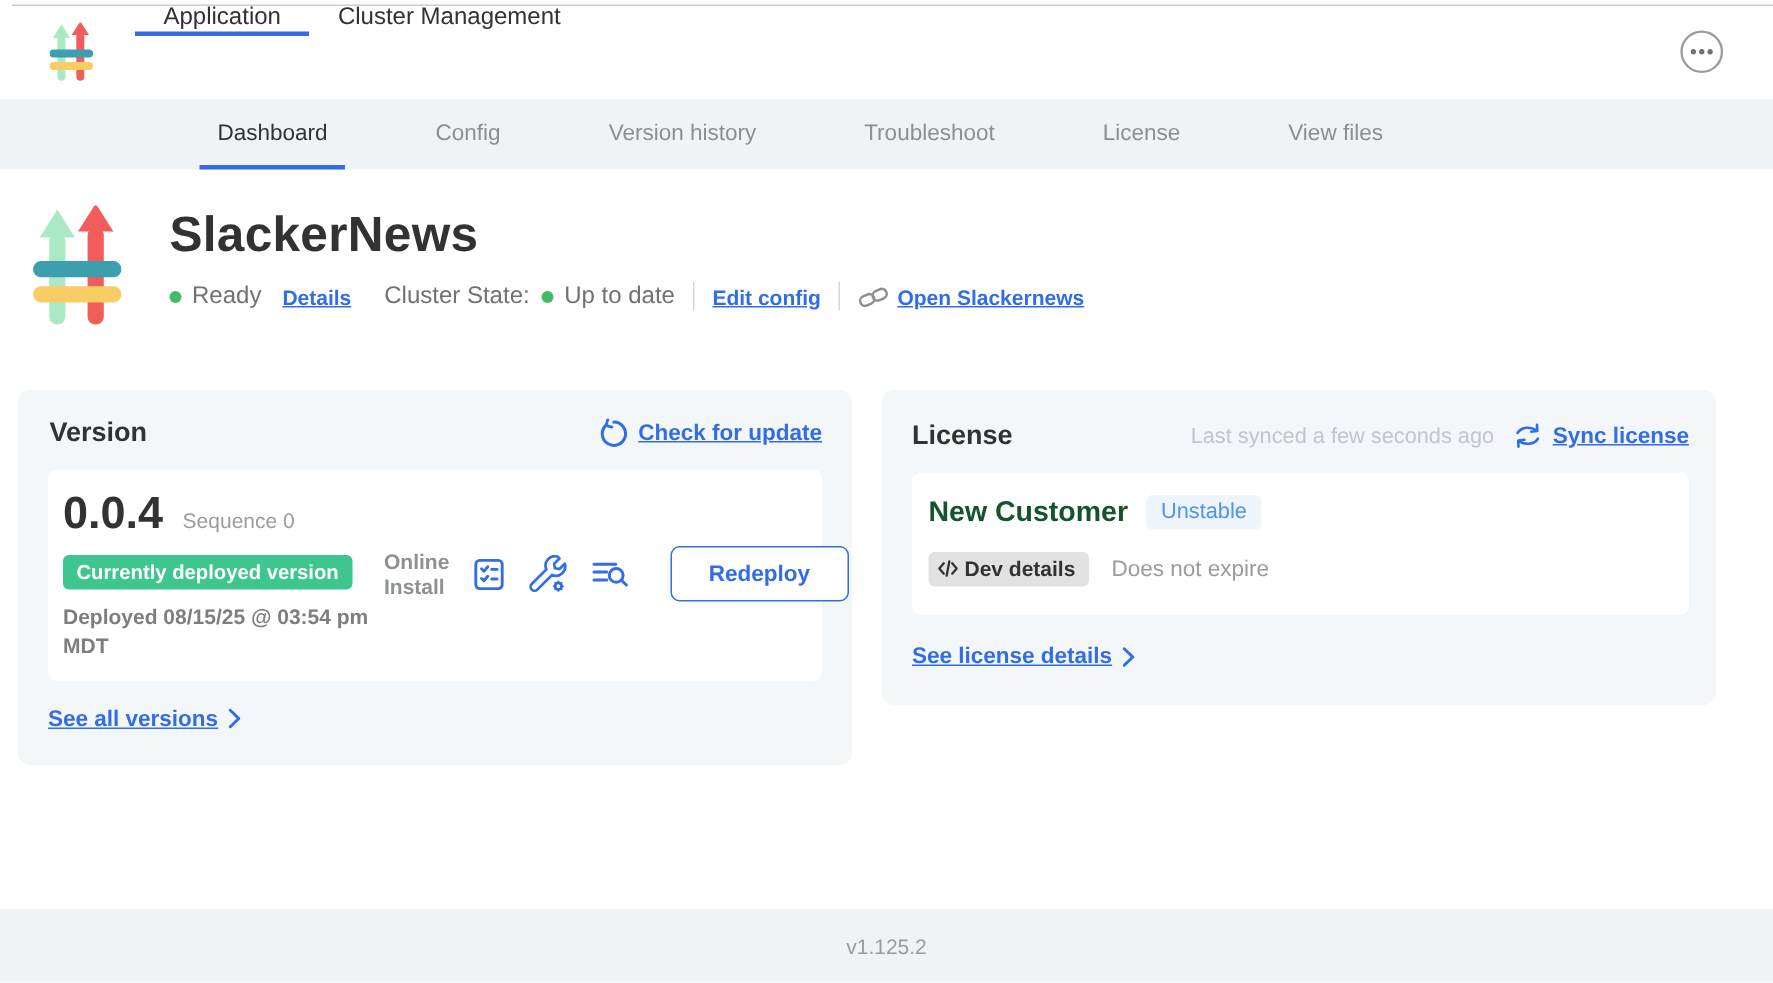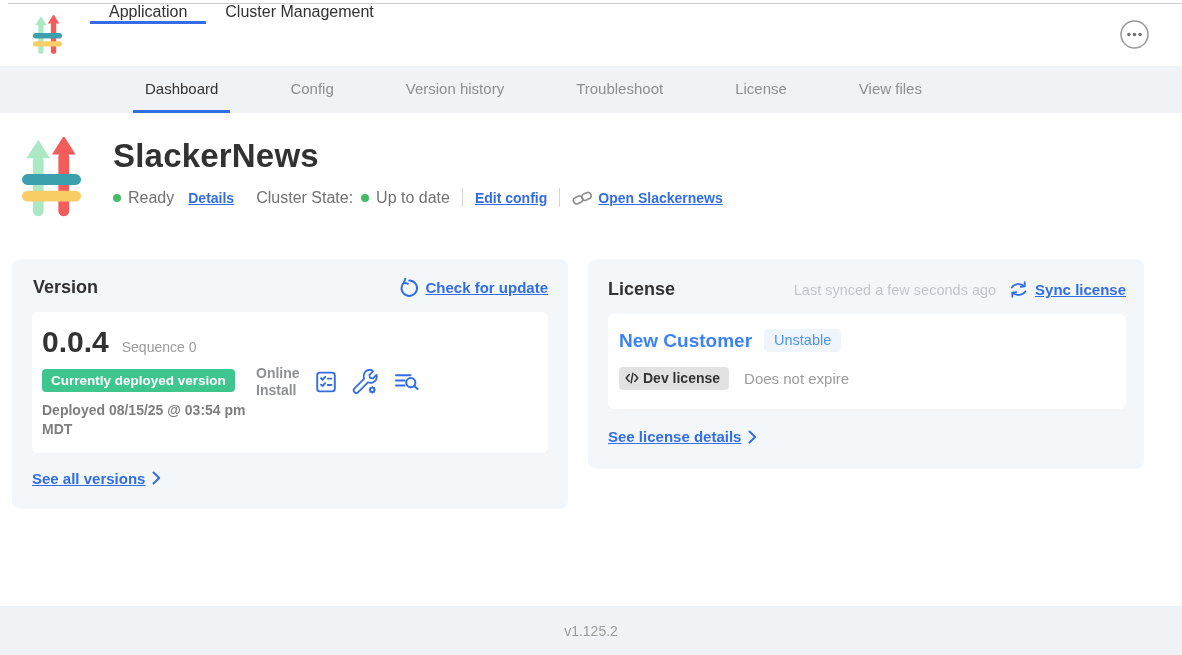--- a/index.html
+++ b/index.html
@@ -57,21 +57,21 @@
   .install-type { font-size:14px; font-weight:700; color:#8e9193; line-height:1.2; }
   .v-icon { color:#326de6; display:flex; cursor:pointer; }
   .redeploy-btn { background:#fff; border:1.5px solid #326de6; color:#326de6; font-weight:700; font-size:15px; font-family:inherit; border-radius:6px; padding:9px 25px; margin-left:13px; cursor:pointer; }
 
   
   .license-card { width:556px; padding:20px 18px 24px 20px; }
   .lic-synced { margin-left:auto; font-size:14.5px; color:#c2c6cb; }
   .license-card .icon-link { margin-left:13px; }
   .license-inner { padding:15px 16px 19px 11px; }
   .lic-row1 { display:flex; align-items:center; }
-  .lic-name { font-size:19px; font-weight:700; color:#3b82f6; }
+  .lic-name { font-size:19px; font-weight:700; color:#14532d; }
   .lic-channel { margin-left:12px; background:#eff5fd; color:#5093ee; font-size:14.5px; padding:3px 10px 4px; border-radius:4px; }
   .lic-row2 { display:flex; align-items:center; margin-top:15px; }
   .lic-type { display:flex; align-items:center; gap:4px; background:#e2e2e2; color:#323232; font-size:14px; font-weight:700; padding:3px 9px 4px 6px; border-radius:4px; }
   .lic-expiry { margin-left:15px; font-size:15px; color:#9b9b9b; }
   .license-card .see-link { margin-top:19px; }
 
   
   .footer { margin-top:auto; height:49px; background:#f0f3f5; display:flex; align-items:center; justify-content:center; font-size:14px; color:#9b9b9b; }
 </style>
 </head>
@@ -205,20 +205,21 @@
               <path d="M19.5 16.9 v1 M19.5 22.1 v1 M16.6 20 h1 M21.4 20 h1 M17.4 17.9 l0.7 0.7 M20.9 21.4 l0.7 0.7 M21.6 17.9 l-0.7 0.7 M18.1 21.4 l-0.7 0.7" stroke-width="1.2"></path>
             </svg>
           </span>
           <span class="v-icon">
             <svg width="27" height="24" viewBox="0 0 27 24" fill="none" stroke="#326de6" stroke-width="2" stroke-linecap="round">
               <path d="M3 5.2 H17.5 M3 10.4 H11.5 M3 15.6 H11.5"></path>
               <circle cx="17.8" cy="12.6" r="4.6"></circle>
               <path d="M21.3 15.9 L24.6 19"></path>
             </svg>
           </span>
+          <button class="redeploy-btn">Redeploy</button>
         </div>
       </div>
 
       <div class="see-link">
         <a class="blue-link">See all versions</a>
         <span style="display:flex">
           <svg width="9" height="14" viewBox="0 0 9 14" fill="none" stroke="#326de6" stroke-width="2" stroke-linecap="round" stroke-linejoin="round">
               <path d="M1.5 1.5 L7.2 7 L1.5 12.5"></path>
             </svg>
         </span>
@@ -249,21 +250,21 @@
         </div>
         <div class="lic-row2">
           <span class="lic-type">
             <span style="display:flex">
               <svg width="14" height="12" viewBox="0 0 14 12" fill="none" stroke="#323232" stroke-width="1.5" stroke-linecap="round" stroke-linejoin="round">
                 <path d="M4.2 2.5 L1.2 6 L4.2 9.5"></path>
                 <path d="M9.8 2.5 L12.8 6 L9.8 9.5"></path>
                 <path d="M7.9 1.2 L6.1 10.8"></path>
               </svg>
             </span>
-            <span>Dev license</span>
+            <span>Dev details</span>
           </span>
           <span class="lic-expiry">Does not expire</span>
         </div>
       </div>
 
       <div class="see-link">
         <a class="blue-link">See license details</a>
         <span style="display:flex">
           <svg width="9" height="14" viewBox="0 0 9 14" fill="none" stroke="#326de6" stroke-width="2" stroke-linecap="round" stroke-linejoin="round">
               <path d="M1.5 1.5 L7.2 7 L1.5 12.5"></path>

